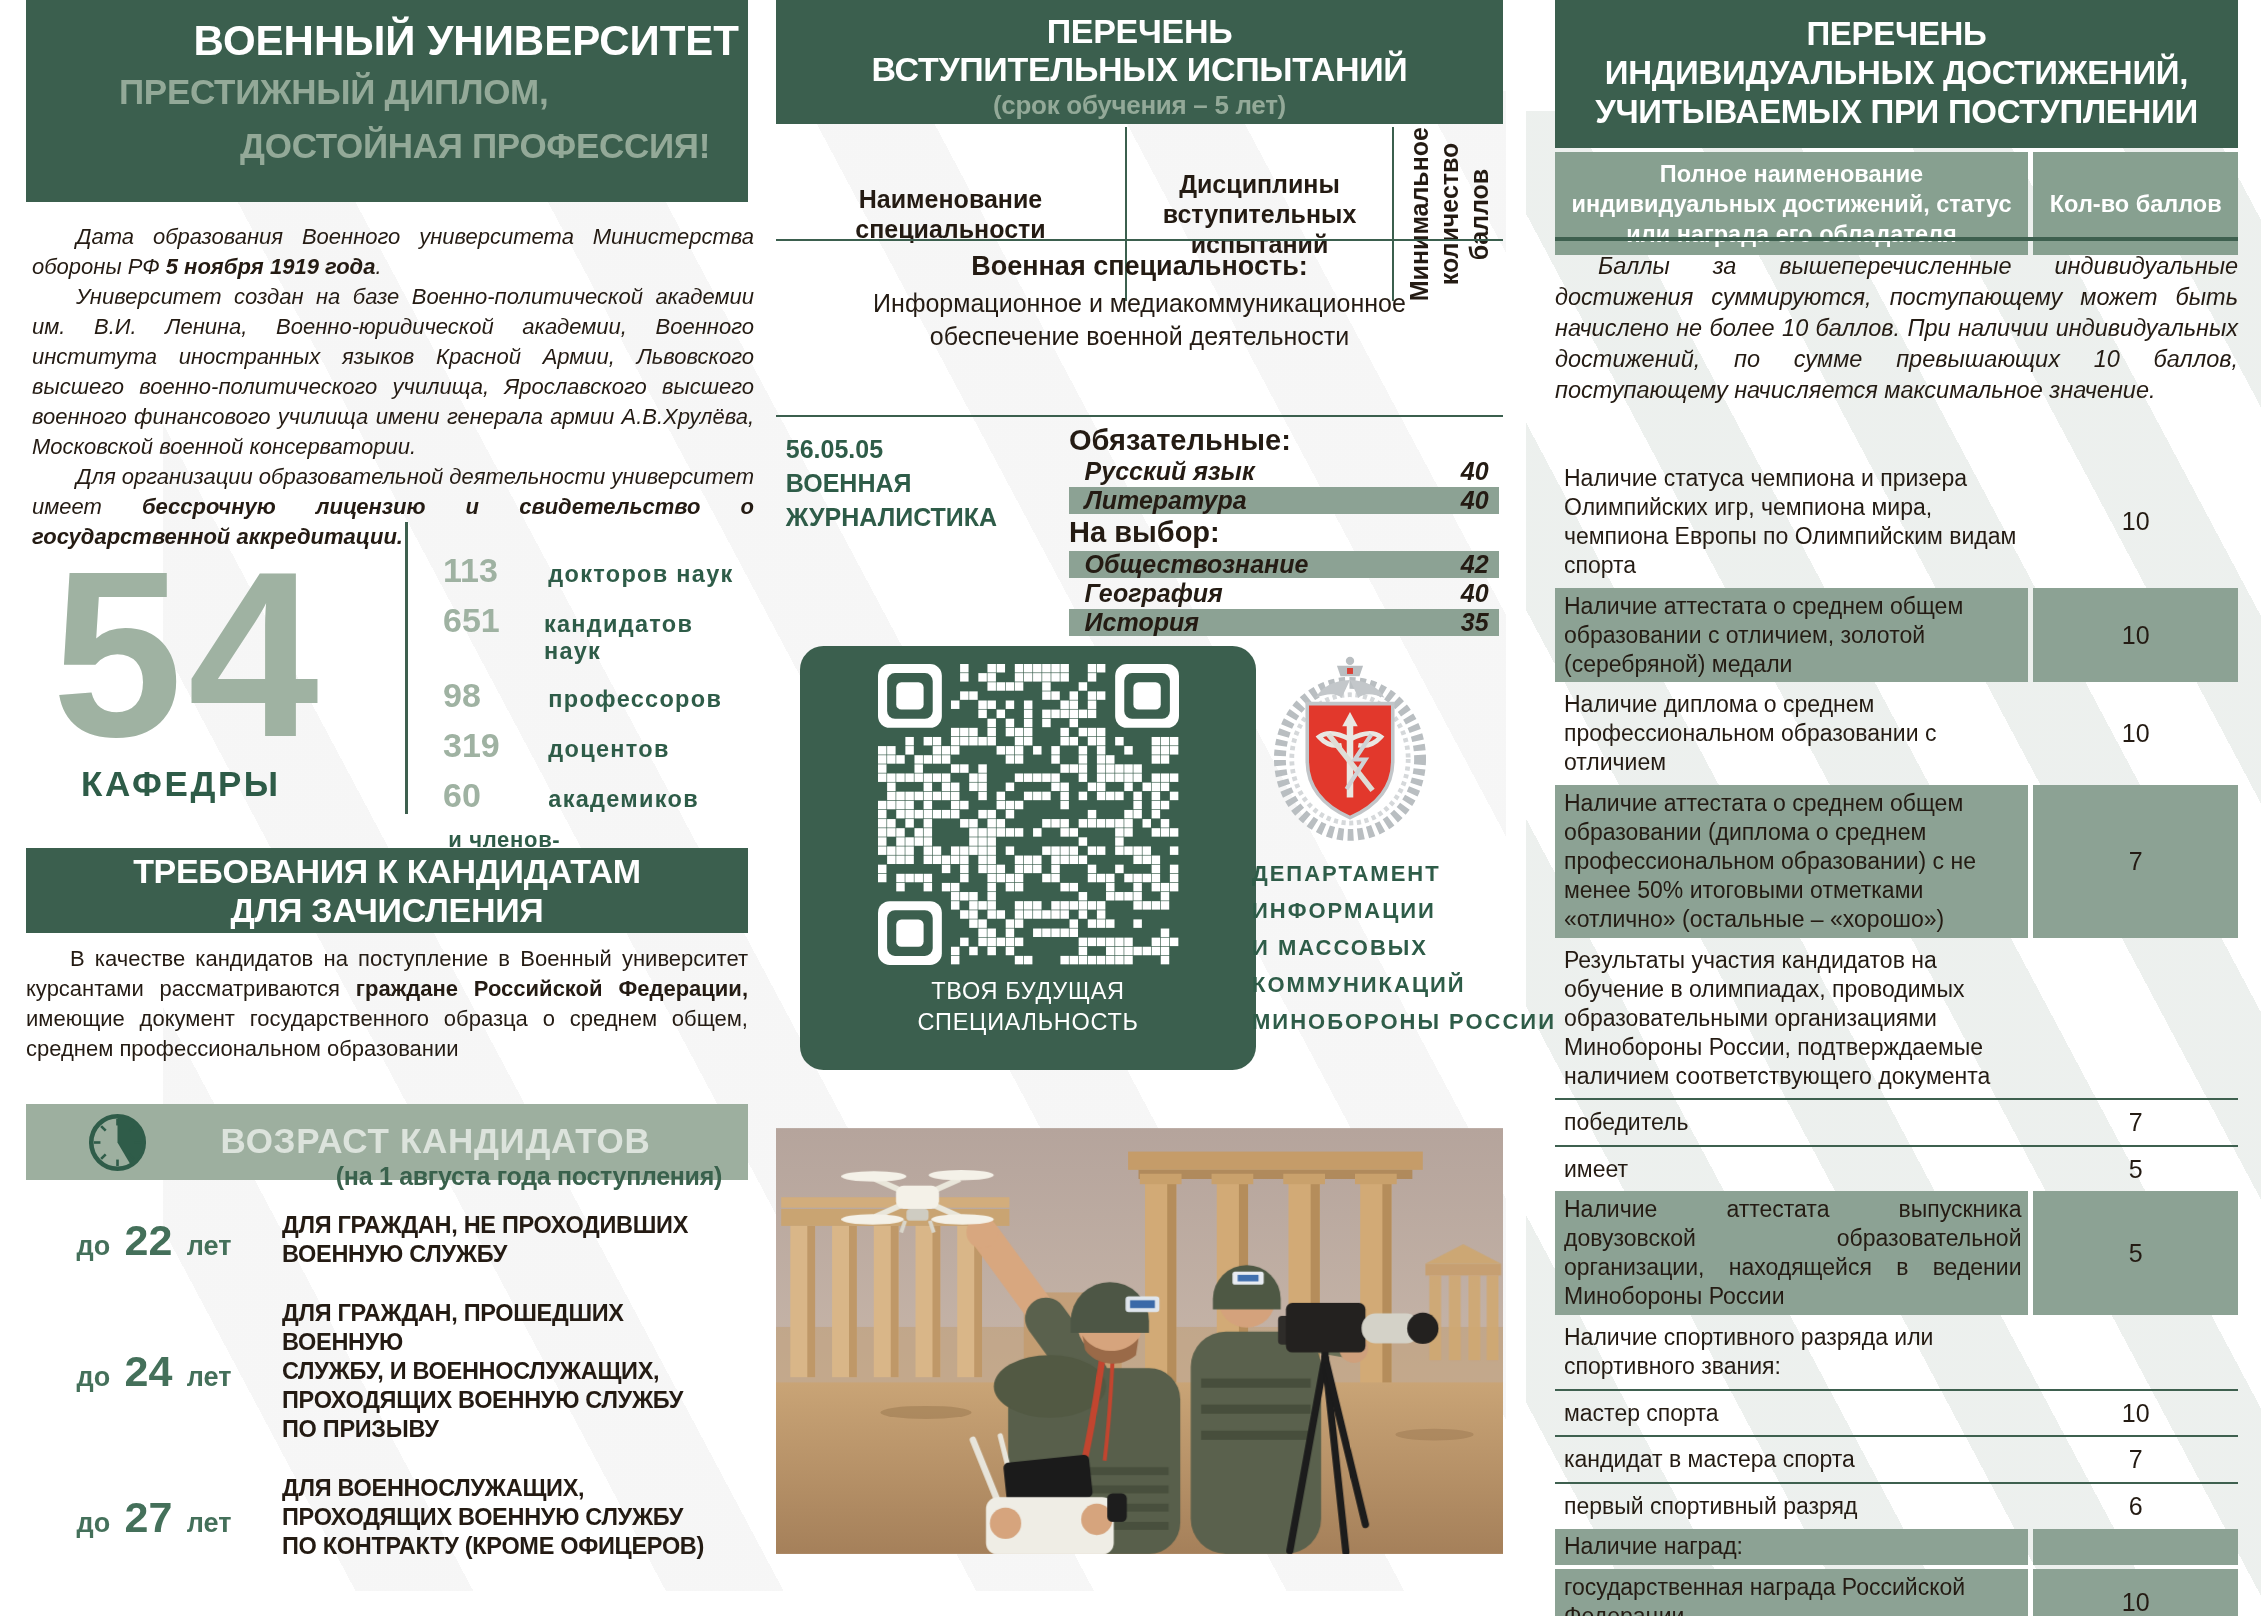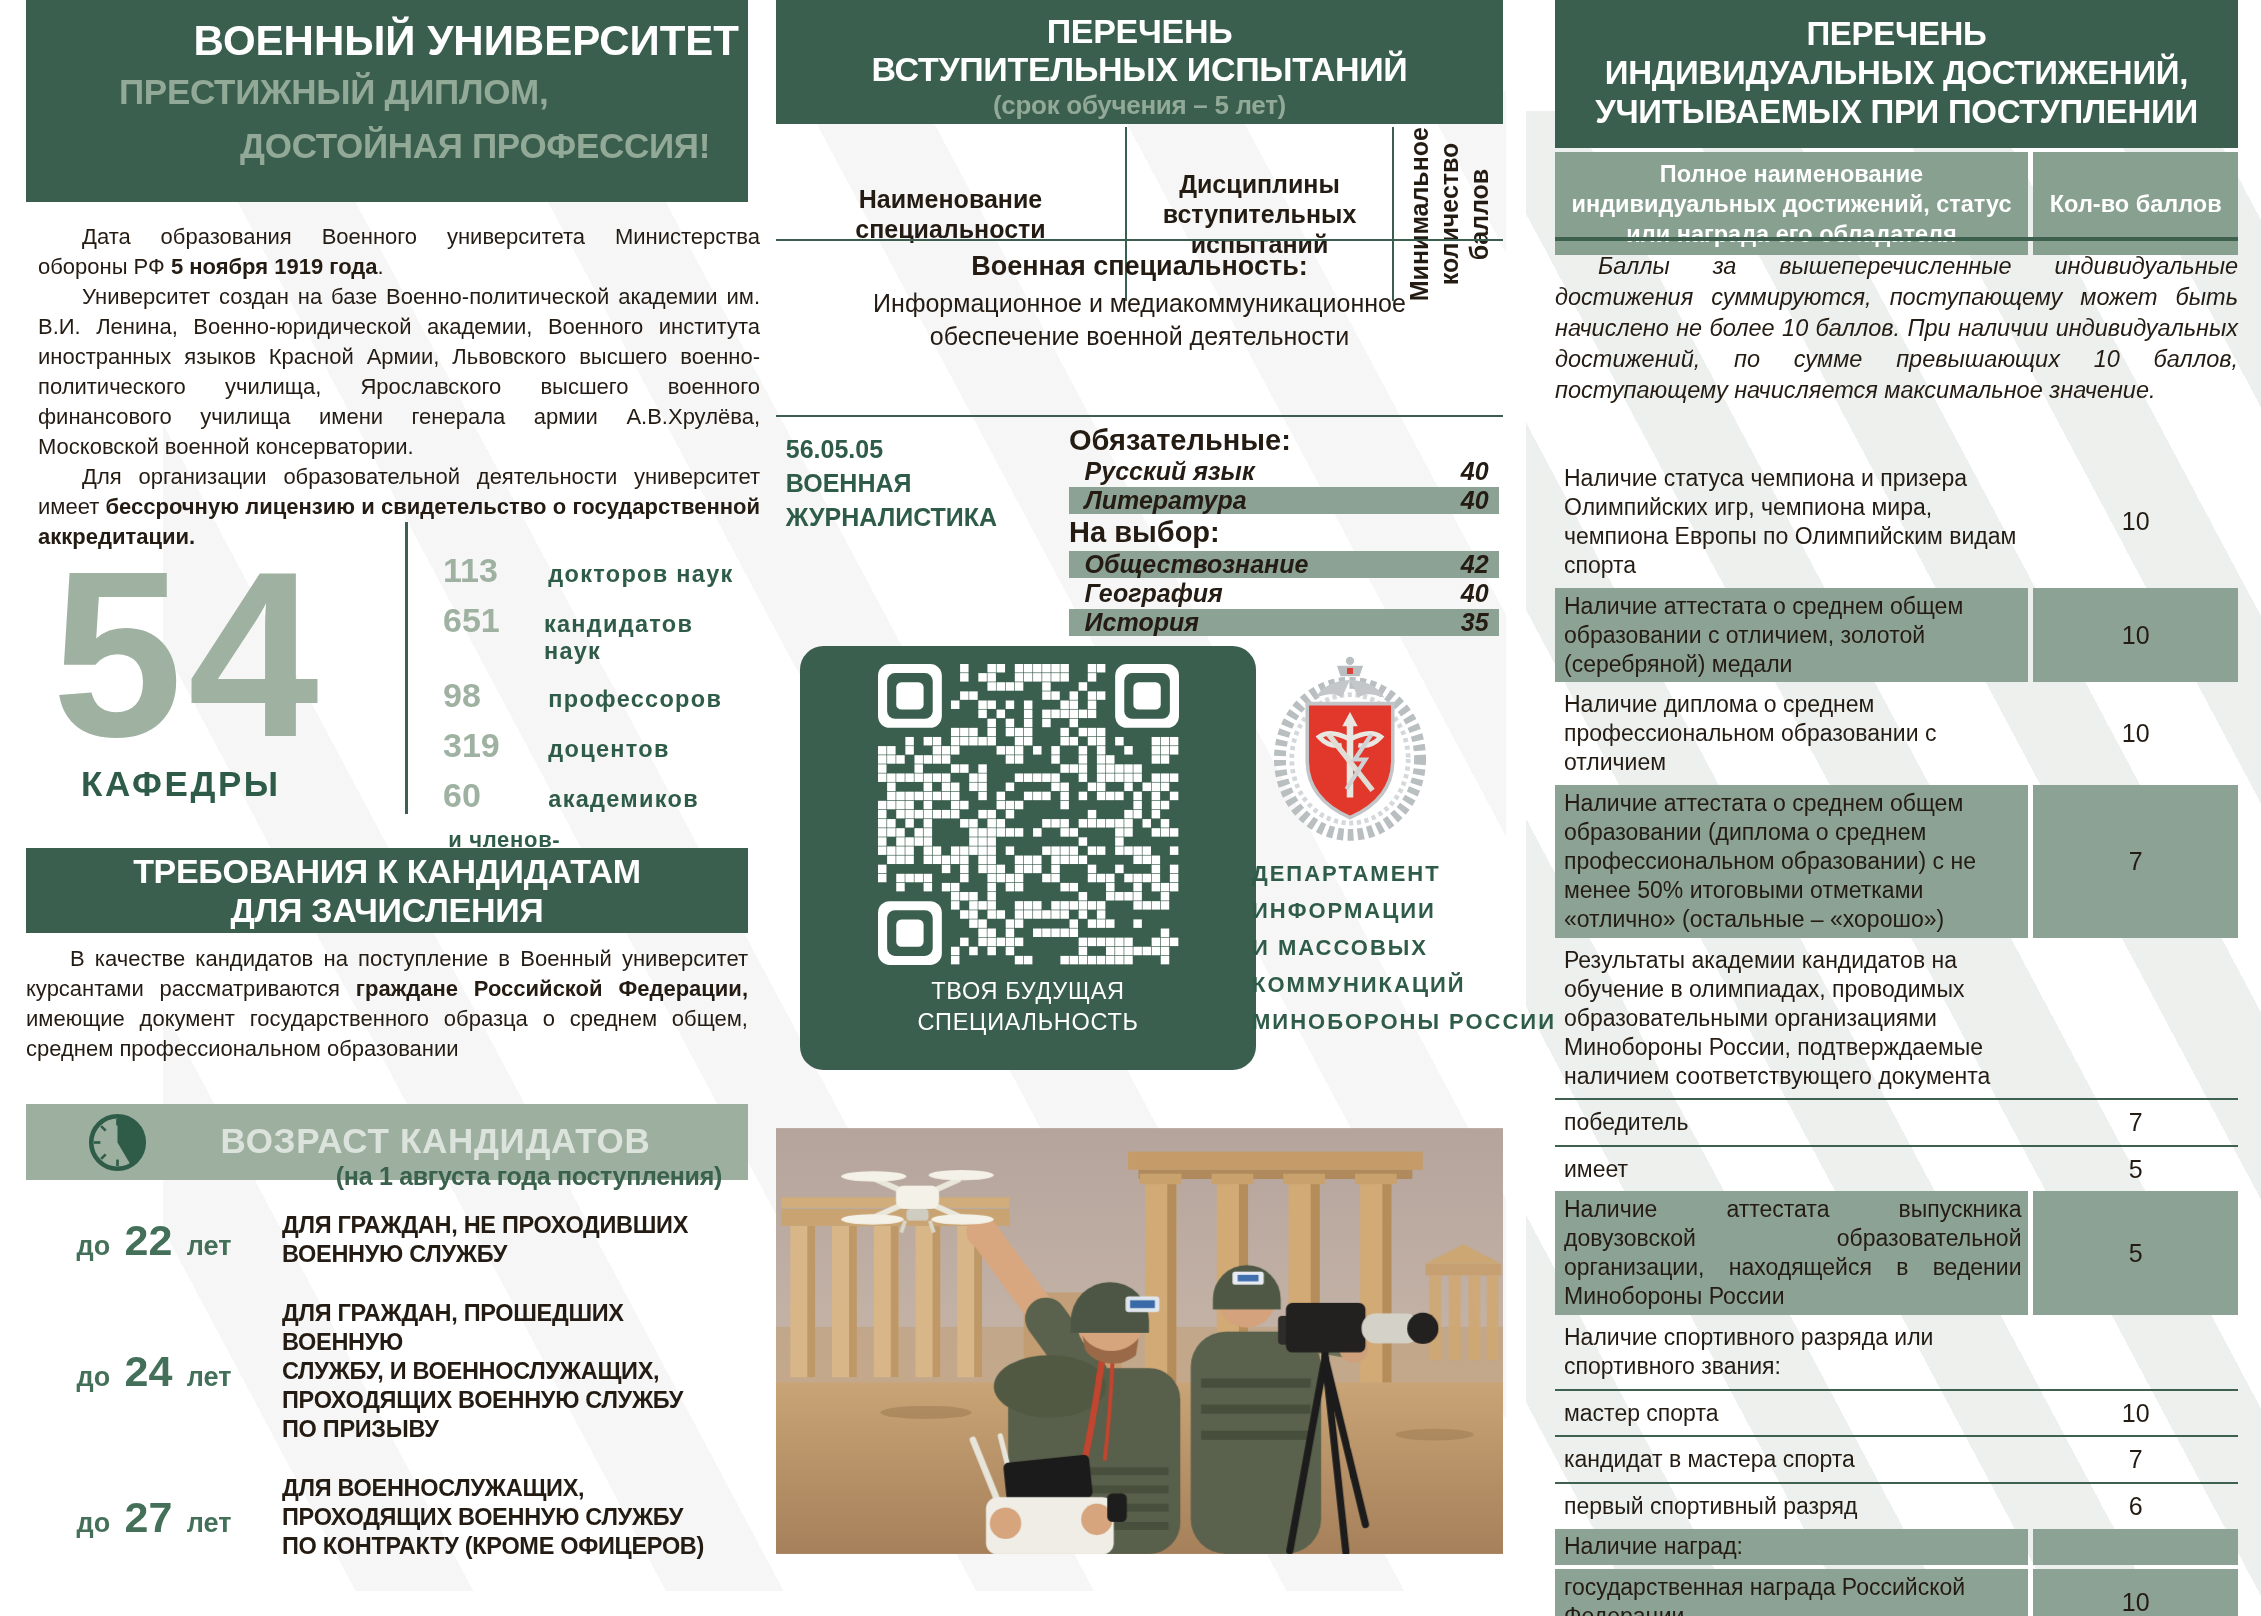--- a/index.html
+++ b/index.html
@@ -18,21 +18,21 @@
   .col { position:absolute; top:0; z-index:1; }
   .panel-dark { background:#3B5F4E; color:#fff; }
 
   
   .col-left { left:26px; width:722px; }
   .left-head { height:202px; padding-top:17px; }
   .lh-title { font-size:42px; font-weight:bold; text-align:right; padding-right:9px; letter-spacing:0px; }
   .lh-sub1 { font-size:35px; font-weight:bold; color:#93A998; padding-left:93px; margin-top:6.5px; }
   .lh-sub2 { font-size:35px; font-weight:bold; color:#93A998; text-align:right; padding-right:38px; margin-top:14.3px;padding-left:35px; }
 
-  .intro { position:absolute; left:12px; top:222px; width:722px; }
+  .intro { position:absolute; left:6px; top:222px; width:722px;font-style:italic; }
   .intro-p { font-size:22px; line-height:30px; text-align:justify; text-indent:44px; }
 
   .big-num { position:absolute; left:26px; top:557px; font-size:235px; line-height:196px; font-weight:bold; color:#9FB2A2; letter-spacing:5.2px; }
   .big-label { position:absolute; left:55px; top:764px; font-size:35px; font-weight:bold; color:#2E5C48; letter-spacing:2.6px; }
   .stat-vline { position:absolute; left:379px; top:522px; width:2.6px; height:292px; background:#3E604F; }
   .stats-list { position:absolute; left:417px; top:551px; width:305px; }
   .stat-row { display:flex; align-items:baseline; margin-bottom:11px; }
   .stat-num { width:91px; text-align:left; font-size:34px; font-weight:bold; color:#9FB2A2; }
   .stat-lab { padding-left:14.3px; font-size:23.5px; font-weight:bold; color:#2E5C48; letter-spacing:1.3px; }
   .stat-extra { font-size:22px; line-height:27px; font-weight:bold; color:#2E5C48; letter-spacing:0.7px; padding-left:5.2px; }
@@ -933,21 +933,21 @@
           <div class="ach-name">Наличие диплома о среднем профессиональном образовании с отличием</div>
           <div></div>
           <div class="ach-pts">10</div>
         </div>
         <div class="ach-row shaded">
           <div class="ach-name">Наличие аттестата о среднем общем образовании (диплома о среднем профессиональном образовании) с не менее 50% итоговыми отметками «отлично» (остальные – «хорошо»)</div>
           <div></div>
           <div class="ach-pts">7</div>
         </div>
         <div class="ach-row">
-          <div class="ach-name">Результаты академии кандидатов на обучение в олимпиадах, проводимых образовательными организациями Минобороны России, подтверждаемые наличием соответствующего документа</div>
+          <div class="ach-name">Результаты участия кандидатов на обучение в олимпиадах, проводимых образовательными организациями Минобороны России, подтверждаемые наличием соответствующего документа</div>
           <div></div>
           <div class="ach-pts"></div>
         </div>
         <div class="ach-div"></div>
         <div class="ach-row">
           <div class="ach-name">победитель</div>
           <div></div>
           <div class="ach-pts">7</div>
         </div>
         <div class="ach-div"></div>

